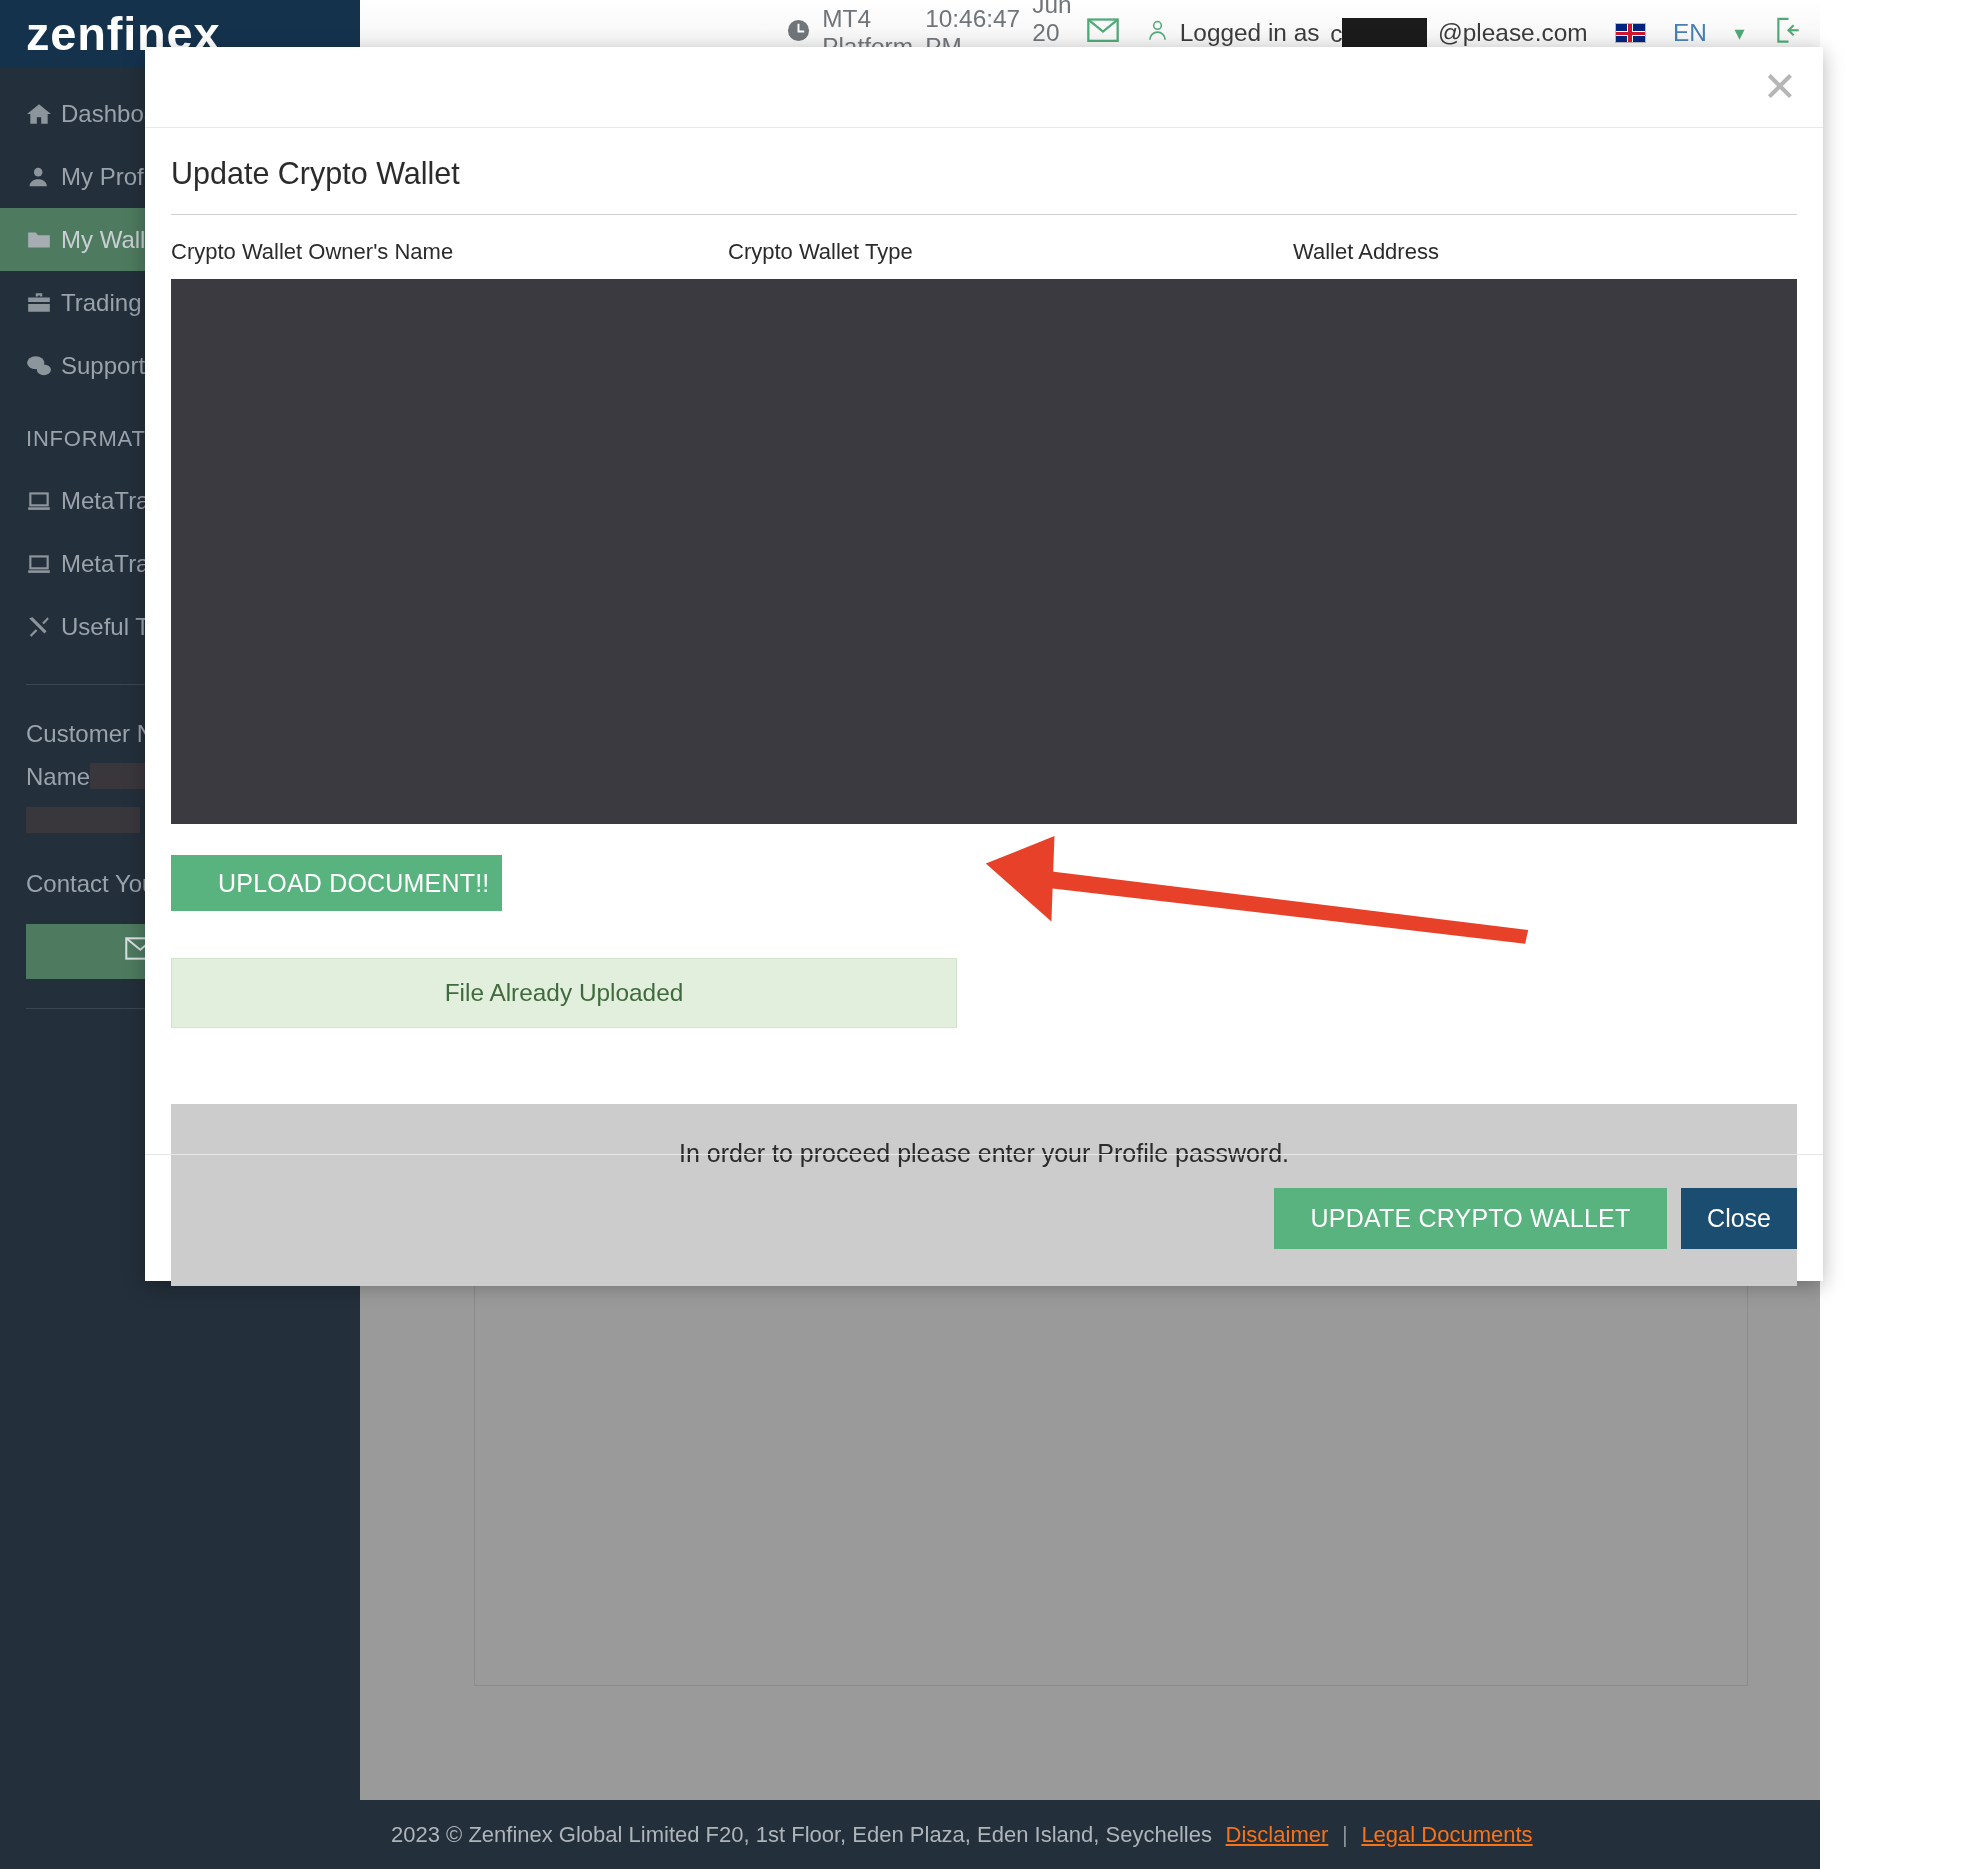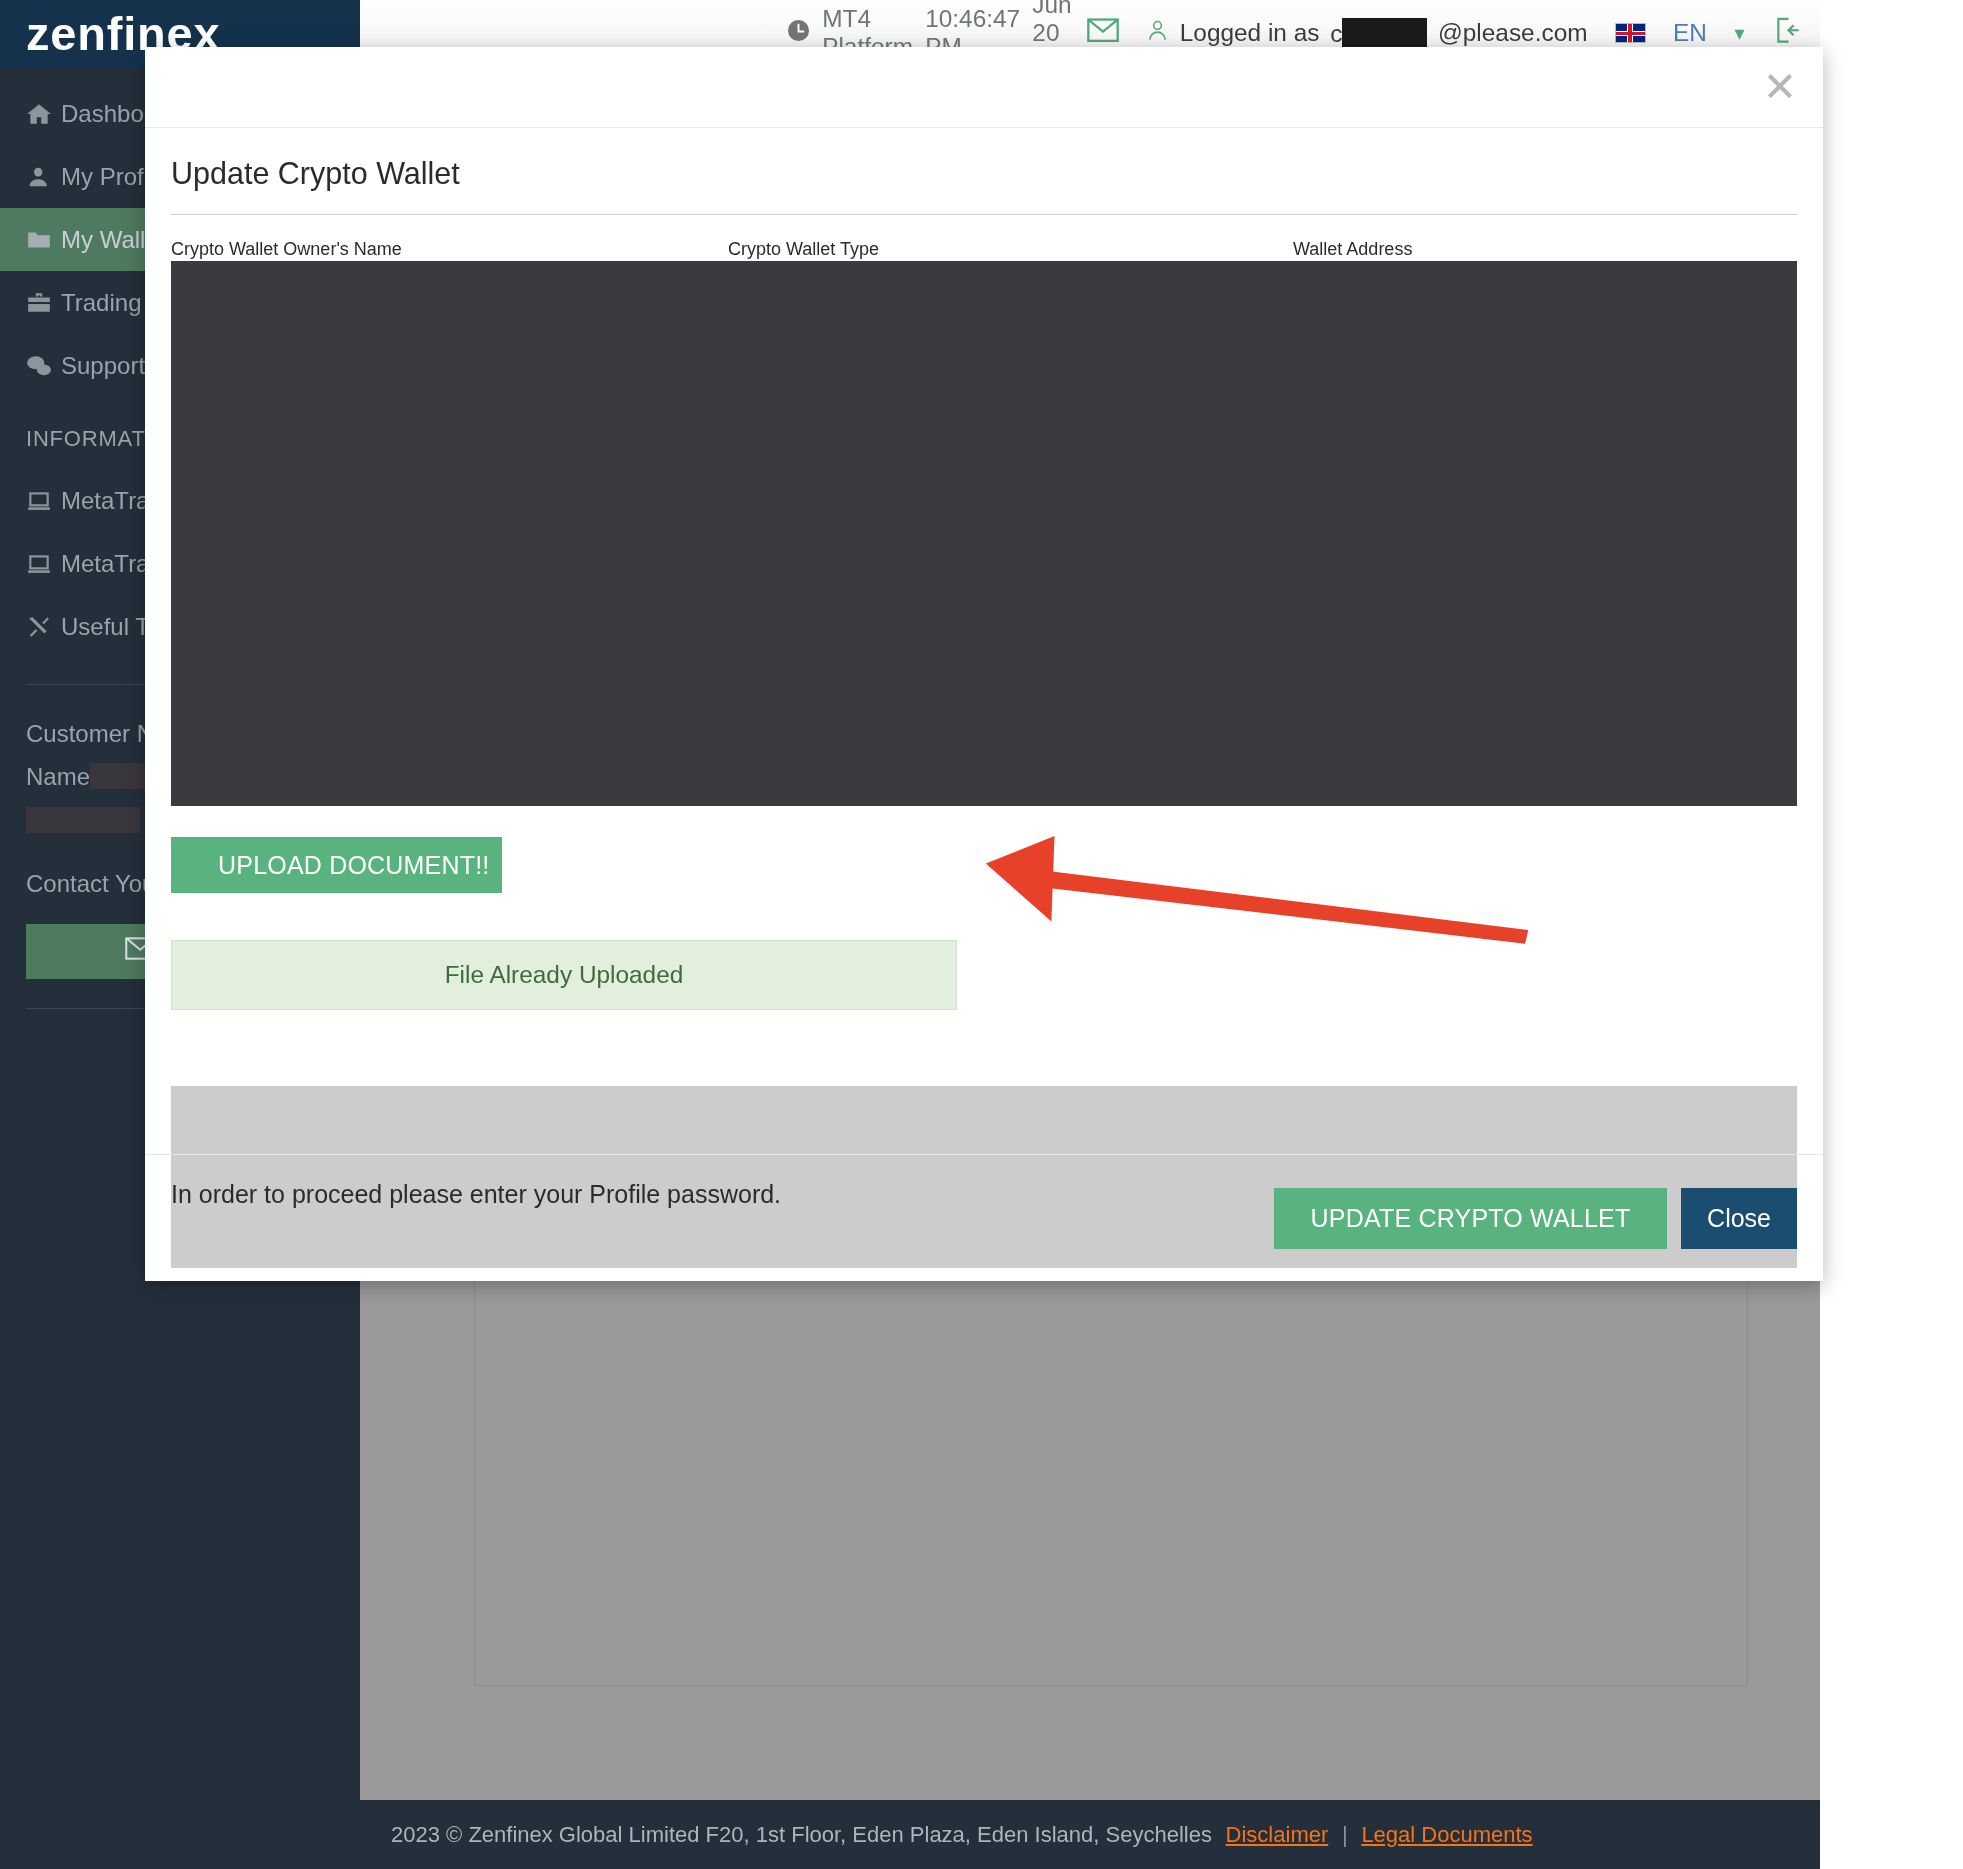--- a/index.html
+++ b/index.html
@@ -157,41 +157,41 @@
   }
   .modal-close {
     position: absolute; right: 26px; top: 20px; font-size: 41px;
     color: #b6b6b6; line-height: 1; font-weight: 300;
   }
   .modal-body { padding: 27.5px 26px 0 26px; }
   .modal-title { font-size: 30.5px; color: #2b2b2b; padding-bottom: 23px; }
   .title-rule { height: 1.5px; background: #cfcfcf; }
 
   .col-heads {
-    display: flex; padding-top: 24.4px; padding-bottom: 1px;
-    font-size: 18px; color: #2b2b2b;
+    display: flex; padding-top: 24.4px; padding-bottom: 14px;
+    font-size: 22px; color: #2b2b2b;
   }
   .col-heads span:nth-child(1) { width: 557px; }
   .col-heads span:nth-child(2) { width: 565px; }
 
   .doc-preview { height: 545px; background: #3a3a40; }
 
   .upload-btn {
     margin-top: 31px; width: 331px; height: 56px; background: #59b37f;
     color: #ffffff; font-size: 25px; display: flex; align-items: center;
     padding-left: 47px; letter-spacing: 0.2px;
   }
   .uploaded-box {
     margin-top: 47px; width: 786px; height: 70px; background: #e2efdd;
     border: 0.8px solid #d2e3ca; color: #3f6b3d; font-size: 24.4px;
     display: flex; align-items: center; justify-content: center;
   }
   .pass-panel {
     margin-top: 76px; height: 182px; background: #cccccc;
-    display: flex; flex-direction: row; align-items: center;
+    display: flex; flex-direction: column; align-items: center;
     padding-top: 35px;
   }
   .pass-note { font-size: 25px; color: #2b2b2b; }
   .pass-input {
     margin-top: 37px; width: 496px; height: 50px; background: #ffffff;
     border: none; font-size: 24.4px; color: #989898; padding-left: 17px;
     font-family: "Liberation Sans", sans-serif; align-self: center;
     margin-right: 717px;
   }
   .modal-foot {

